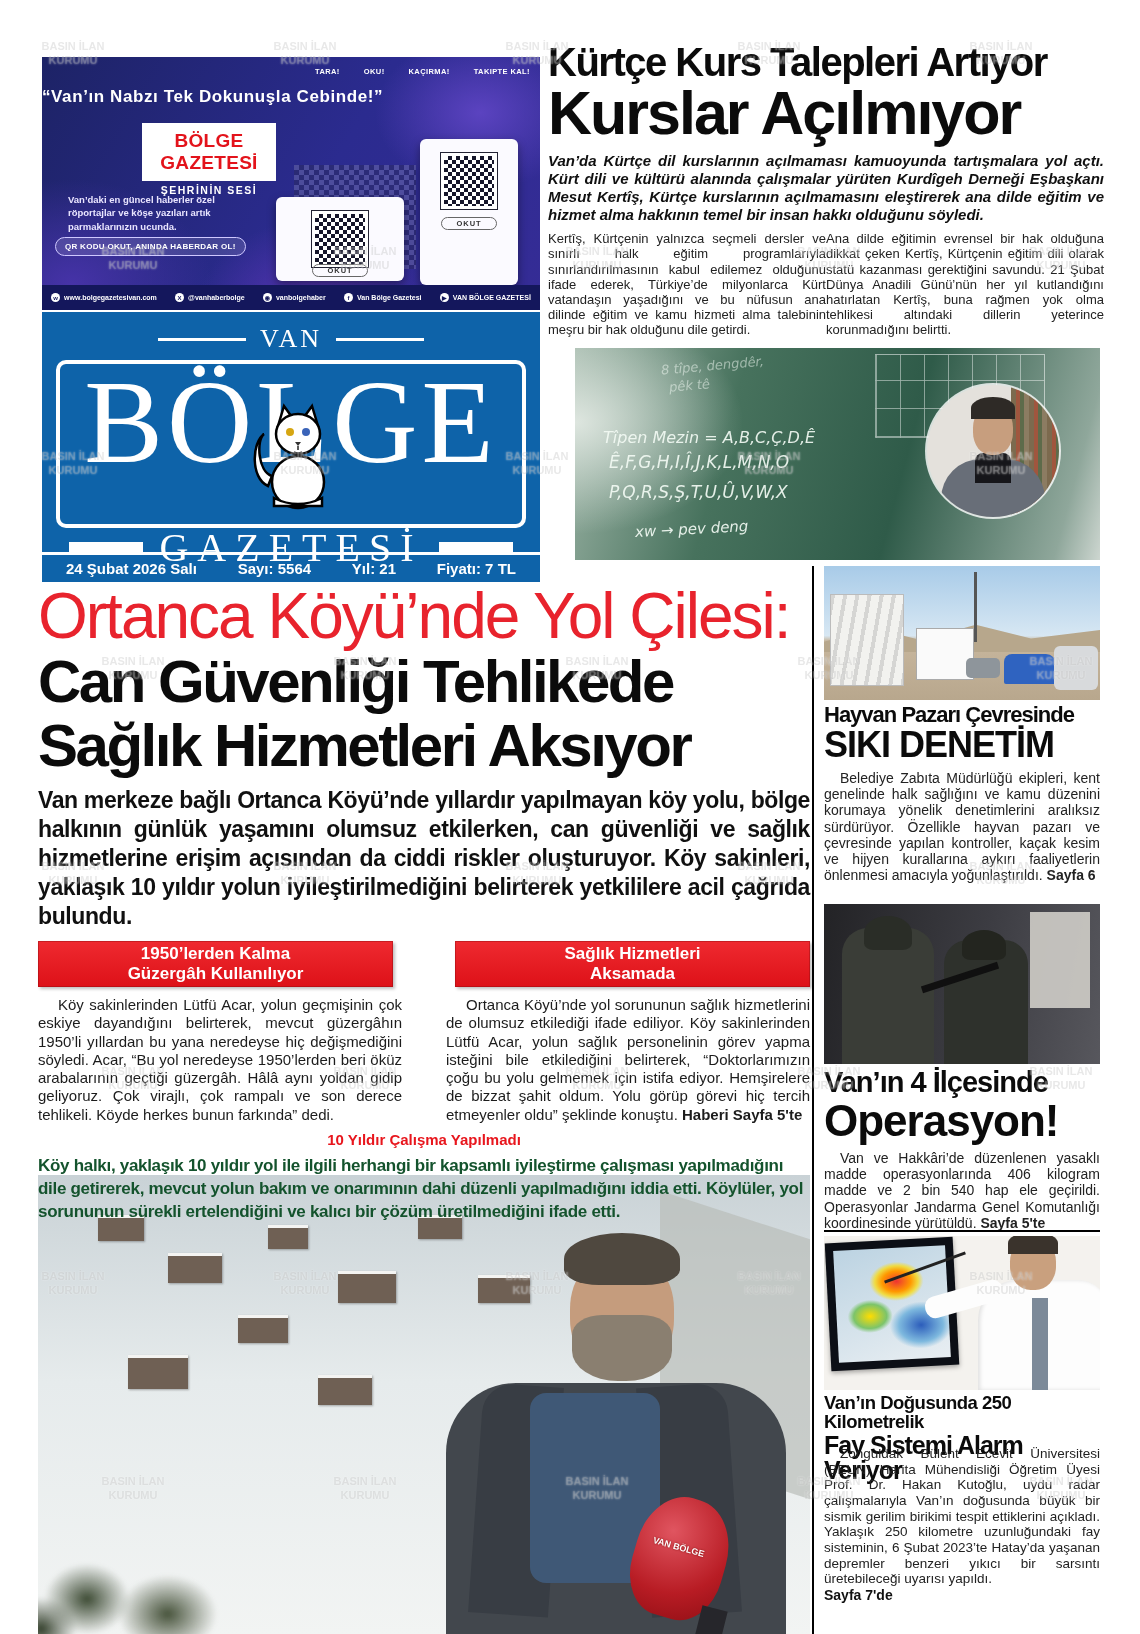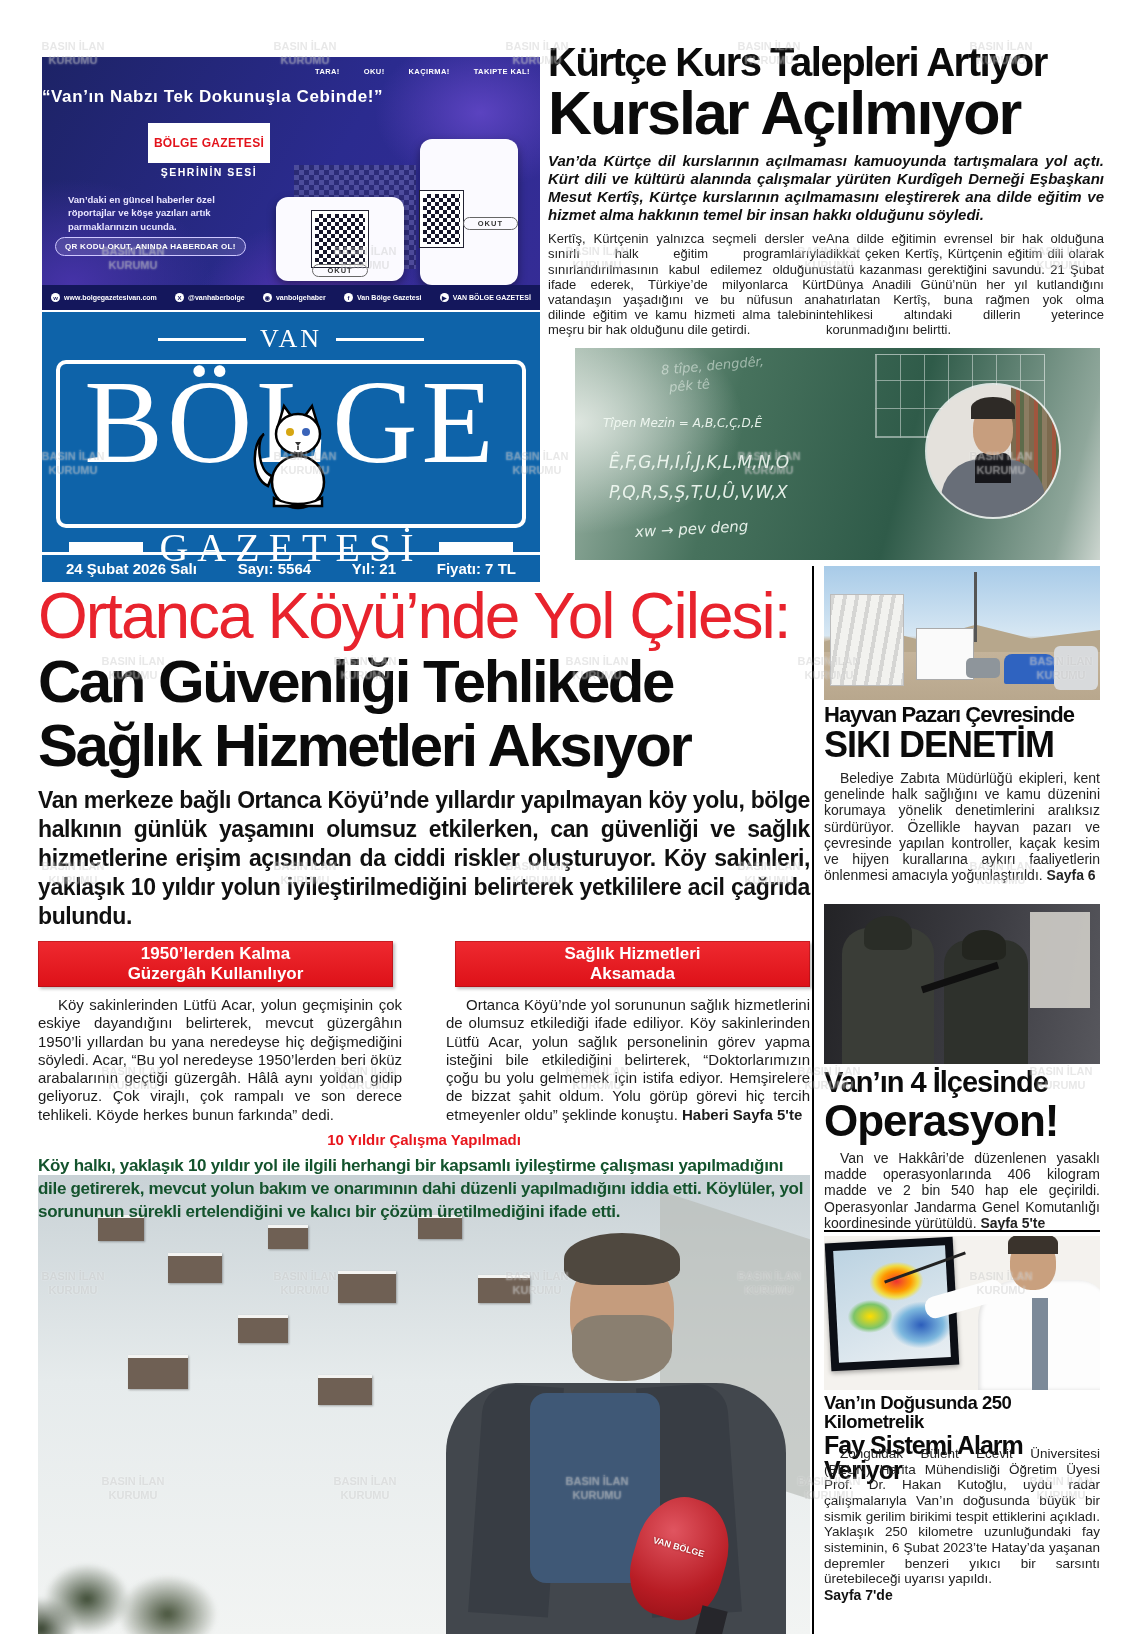--- a/index.html
+++ b/index.html
@@ -15,30 +15,30 @@
 
 .ad{left:42px;top:57px;width:498px;height:253px;color:#fff;overflow:hidden;z-index:2;
  background:
   radial-gradient(150px 110px at 88% 22%, #5b43c0 0%, rgba(91,67,192,0) 70%),
   radial-gradient(200px 150px at 6% 90%, #4633a8 0%, rgba(70,51,168,0) 70%),
   radial-gradient(170px 130px at 55% 100%, #5a35b5 0%, rgba(90,53,181,0) 70%),
   linear-gradient(120deg,#1d2366,#2b2b8f 55%,#352c96)}
 .ad-links{position:absolute;right:10px;top:10px;display:flex;gap:24px;font-size:7.5px;font-weight:bold;letter-spacing:.4px}
 .ad-head{position:absolute;left:0;top:30px;width:100%;font-size:17px;font-weight:800;letter-spacing:.6px}
 .ad-brand{position:absolute;left:100px;top:66px;width:134px;text-align:center}
-.ad-brand .badge{display:inline-block;background:#fff;color:#e3131b;font-weight:800;font-size:12px;padding:13px 6px;letter-spacing:.3px}
+.ad-brand .badge{display:inline-block;background:#fff;color:#e3131b;font-weight:800;font-size:19px;padding:7px 6px;letter-spacing:.3px}
 .ad-brand .sub{margin-top:3px;font-size:10.5px;font-weight:700;letter-spacing:1.5px}
 .ad-body{position:absolute;left:26px;top:136px;width:170px;font-size:9.5px;line-height:1.4;color:#e9e5ff;font-weight:600}
 .ad-cta{position:absolute;left:13px;top:180px;padding:4px 9px;border:1px solid #cfc8ff;border-radius:11px;
   font-size:8px;font-weight:700;background:rgba(255,255,255,.13);letter-spacing:.3px}
 .qr{background:conic-gradient(#15152a 25%,#fff 0 50%,#15152a 0 75%,#fff 0) 0 0/8px 8px;border:3px solid #fff;outline:1px solid #223}
 .ad-qr-big{position:absolute;left:252px;top:108px;width:122px;height:104px;opacity:.35;
   background:conic-gradient(#2a2a4a 25%,#8c8cb8 0 50%,#2a2a4a 0 75%,#8c8cb8 0) 0 0/10px 10px}
-.phone{position:absolute;background:#fbfaff;border-radius:12px;box-shadow:0 4px 10px rgba(0,0,0,.4);
-  display:flex;flex-direction:row;align-items:center}
+.phone{position:absolute;background:#fbfaff;border-radius:6px;box-shadow:0 4px 10px rgba(0,0,0,.4);
+  display:flex;flex-direction:column;align-items:center}
 .phone.p1{left:234px;top:140px;width:128px;height:84px;justify-content:center}
 .phone.p2{left:378px;top:82px;width:98px;height:146px;padding-top:14px}
 .phone .q{width:56px;height:56px}
 .phone .okut{margin-top:8px;border:1px solid #666;border-radius:8px;font-size:7.5px;font-weight:700;color:#333;
   padding:1px 14px;letter-spacing:1px}
 .phone.p1 .okut{position:absolute;bottom:4px}
 .ad-foot{position:absolute;left:0;bottom:0;width:100%;height:25px;background:#14175c;display:flex;align-items:center;
   justify-content:space-around;font-size:7px;font-weight:700;color:#fff}
 .ad-foot .it{display:flex;align-items:center;gap:4px}
 .ad-foot .ic{display:inline-flex;width:9px;height:9px;border-radius:50%;background:#fff;color:#14175c;
@@ -303,21 +303,21 @@
   <div class="deck">Van’da Kürtçe dil kurslarının açılmaması kamuoyunda tartışmalara yol açtı. Kürt dili ve kültürü alanında çalışmalar yürüten Kurdîgeh Derneği Eşbaşkanı Mesut Kertîş, Kürtçe kurslarının açılmamasını eleştirerek ana dilde eğitim ve hizmet alma hakkının temel bir insan hakkı olduğunu söyledi.</div>
   <div class="cols">
     <p>Kertîş, Kürtçenin yalnızca seçmeli dersler ve sınırlı halk eğitim programlarıyla sınırlandırılmasının kabul edilemez olduğunu ifade ederek, Türkiye’de milyonlarca Kürt vatandaşın yaşadığını ve bu nüfusun ana dilinde eğitim ve kamu hizmeti alma talebinin meşru bir hak olduğunu dile getirdi.</p>
     <p>Ana dilde eğitimin evrensel bir hak olduğuna dikkat çeken Kertîş, Kürtçenin eğitim dili olarak statü kazanması gerektiğini savundu. 21 Şubat Dünya Anadili Günü’nün her yıl kutlandığını hatırlatan Kertîş, buna rağmen yok olma tehlikesi altındaki dillerin yeterince korunmadığını belirtti.</p>
   </div>
 </div>
 
 <div class="abs board">
   <span class="chalk" style="left:86px;top:10px;font-size:13px;opacity:.55;transform:rotate(-5deg)">8 tîpe, dengdêr,</span>
   <span class="chalk" style="left:94px;top:30px;font-size:13px;opacity:.55;transform:rotate(-5deg)">pêk tê</span>
-  <span class="chalk" style="left:28px;top:68px;font-size:12px">Tîpen Mezin = A,B,C,Ç,D,Ê</span>
+  <span class="chalk" style="left:28px;top:80px;font-size:16px">Tîpen Mezin = A,B,C,Ç,D,Ê</span>
   <span class="chalk" style="left:34px;top:104px;font-size:17px">Ê,F,G,H,I,Î,J,K,L,M,N,O</span>
   <span class="chalk" style="left:34px;top:134px;font-size:17px">P,Q,R,S,Ş,T,U,Û,V,W,X</span>
   <span class="chalk" style="left:60px;top:172px;font-size:15px;transform:rotate(-3deg)">xw → pev deng</span>
   <div class="grid"></div>
   <div class="inset">
     <div class="shelf"></div>
     <div class="jacket"></div>
     <div class="neck"></div>
     <div class="face"></div>
     <div class="hair"></div>

